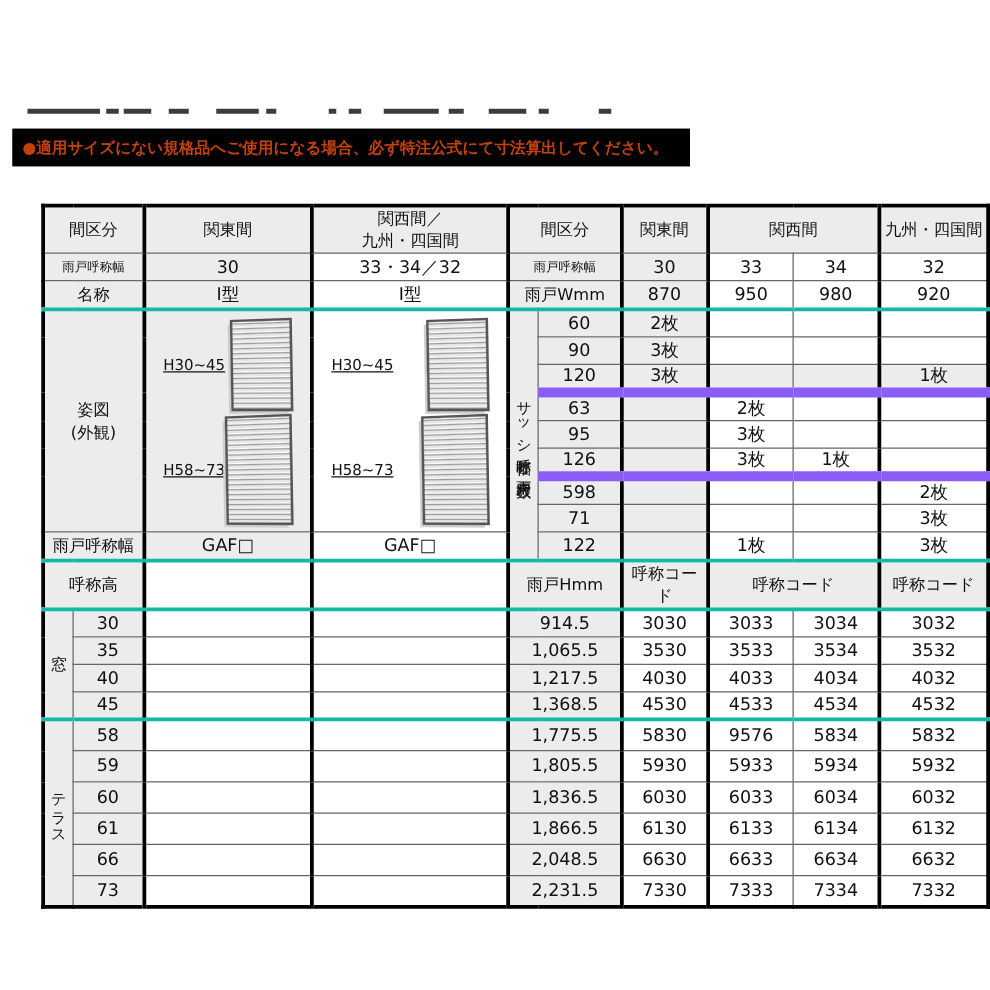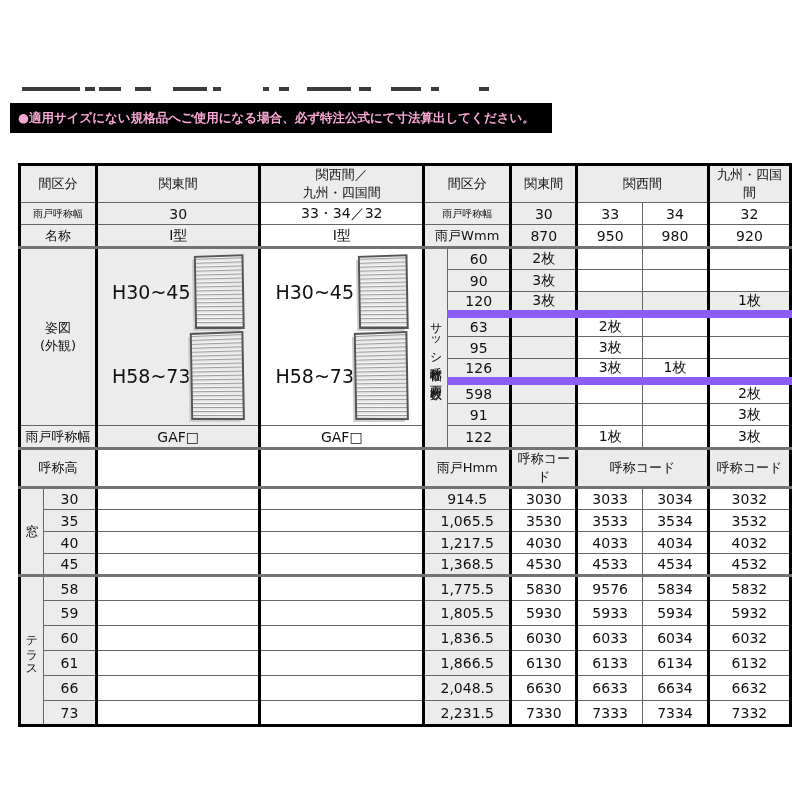--- a/index.html
+++ b/index.html
@@ -7,44 +7,44 @@
     width:792px;height:792px;background:#ffffff;position:relative;
     font-family:"DejaVu Sans","Liberation Sans",sans-serif;color:#111;
     -webkit-font-smoothing:antialiased;
   }
   
   .frags{position:absolute;left:22px;top:87px;width:530px;height:6px;white-space:nowrap;}
   .frag{display:inline-block;height:4px;background:#3c3c3c;vertical-align:top;}
   
   .banner{
     position:absolute;left:10px;top:103px;width:542px;box-sizing:border-box;
-    background:#000;color:#f9a8d4;font-weight:bold;font-size:12.5px;line-height:17px;
+    background:#000;color:#c2410c;font-weight:bold;font-size:12.5px;line-height:17px;
     padding:5px 7px 6px 7px;border:1px solid #000;
   }
   .banner .l2{padding-left:11px;}
   
-  .sheet{position:absolute;left:18px;top:163px;}
+  .sheet{position:absolute;left:33px;top:163px;}
   table{border-collapse:collapse;table-layout:fixed;border:3px solid #000;}
   td{
     border:1px solid #666;padding:0 2px;text-align:center;vertical-align:middle;
     font-size:14px;overflow:hidden;box-sizing:border-box;
   }
   .g{background:#ececec;}
   .lab{font-size:13px;}
   .sm{font-size:10px;}
   .vr3{border-right:3px solid #000;}
-  .bB3{border-bottom:3px solid #737373;}
+  .bB3{border-bottom:3px solid #14b8a6;}
   .bB2{border-bottom:8px solid #8b5cf6;}
   tr.h37{height:37px;} tr.h22{height:22px;} tr.h23{height:23px;}
   tr.h33{height:33px;} tr.h25{height:25px;}
   .vtext{writing-mode:vertical-rl;text-orientation:upright;font-size:12px;letter-spacing:1px;line-height:18px;}
   
   .figwrap{display:flex;flex-direction:column;justify-content:space-around;height:176px;padding:4px 8px;box-sizing:border-box;}
   .figrow{display:flex;align-items:center;justify-content:space-between;padding:0 4px;}
-  .figlabel{font-size:19px;}
+  .figlabel{font-size:12px;text-decoration:underline;}
   .shutter{
     border:2px solid #555;
     background:repeating-linear-gradient(180deg,#fbfbfb 0 1px,#9a9a9a 1px 2px,#e6e6e6 2px 4px);
     box-shadow:-3px 3px 0 -1px #cfcfcf;
   }
   .s-small{width:46px;height:70px;transform:perspective(260px) rotateY(-7deg) rotate(-1deg);}
   .s-large{width:50px;height:84px;transform:perspective(260px) rotateY(-7deg) rotate(-1deg);}
 </style>
 </head>
 <body>
@@ -182,21 +182,21 @@
         <td class="bB2"></td>
       </tr>
       <tr class="h22">
         <td class="g vr3">598</td>
         <td class="g vr3"></td>
         <td></td>
         <td class="vr3"></td>
         <td>2枚</td>
       </tr>
       <tr class="h22">
-        <td class="g vr3">91</td>
+        <td class="g vr3">71</td>
         <td class="g vr3"></td>
         <td></td>
         <td class="vr3"></td>
         <td>3枚</td>
       </tr>
 
       <tr class="h23">
         <td colspan="2" class="g lab vr3 bB3">雨戸呼称幅</td>
         <td class="g vr3 bB3">GAF□</td>
         <td class="vr3 bB3">GAF□</td>

